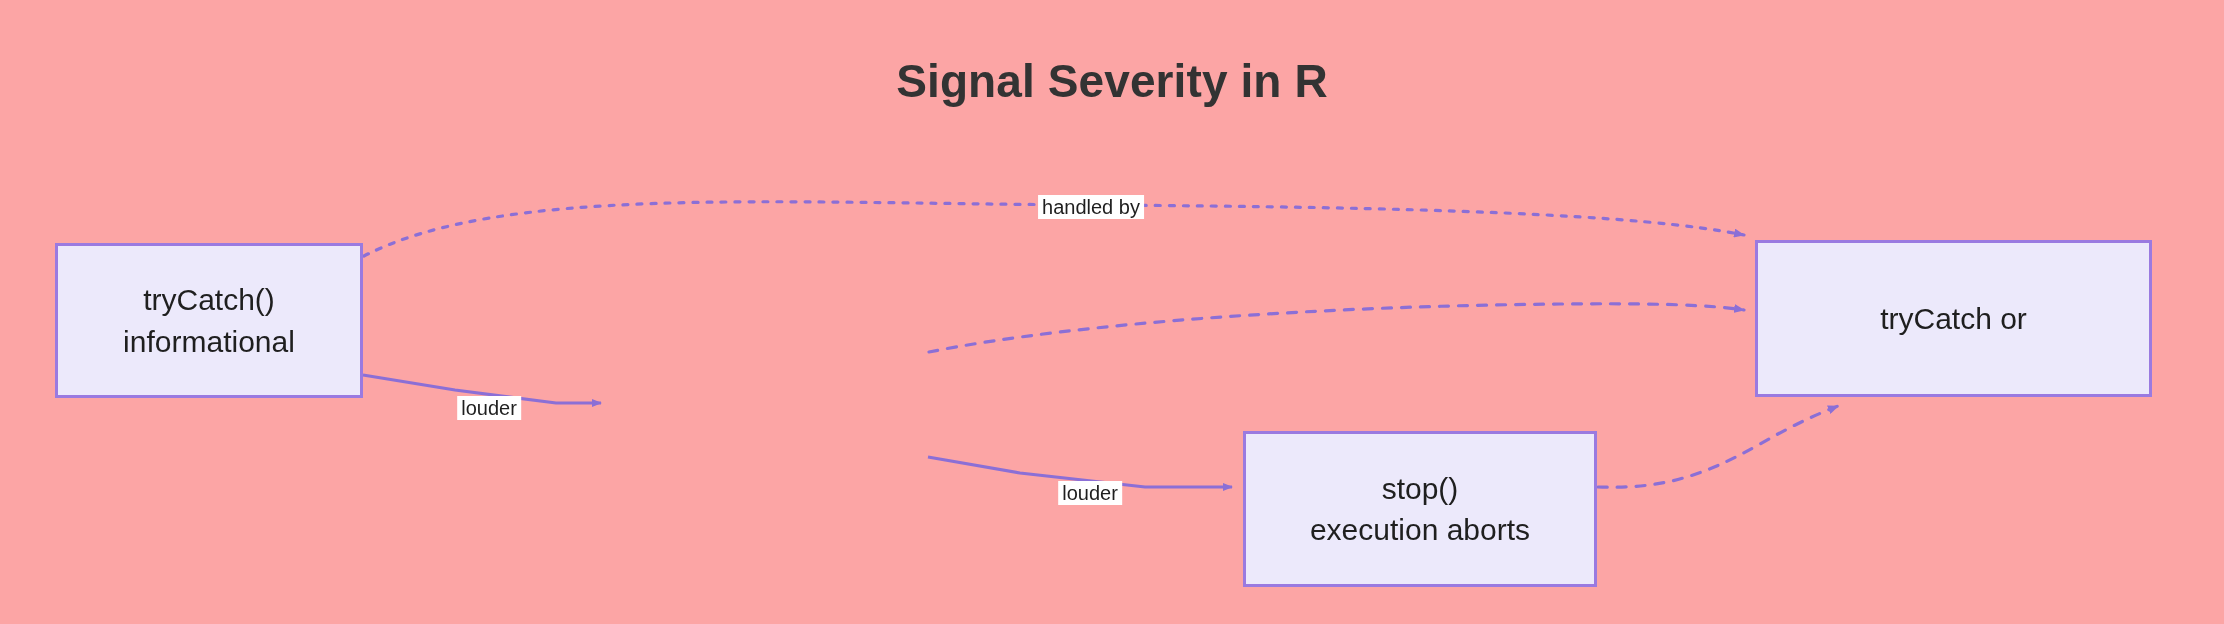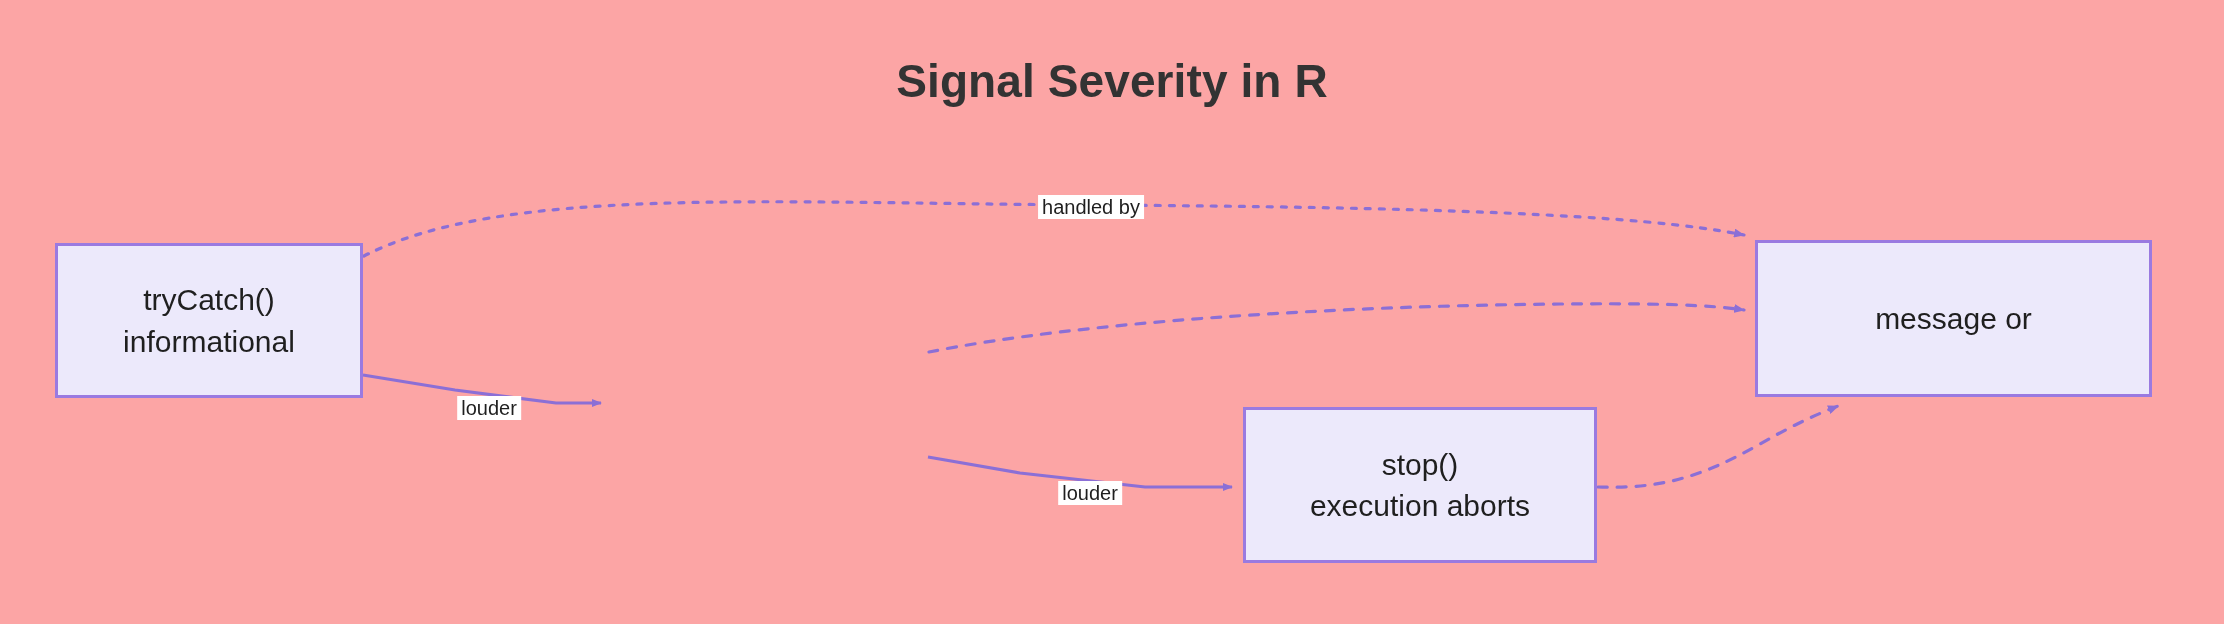--- a/index.html
+++ b/index.html
@@ -94,27 +94,27 @@
 
     <path d="M1598,487 C1660,489 1700,478 1760,444 C1800,421 1823,412 1838,406" fill="none" stroke="#8b6fd6" stroke-width="3.2" stroke-dasharray="9 10" stroke-linecap="round" marker-end="url(#arrow-dot)"></path>
   </svg>
 
   <div class="node" style="left:55px; top:243px; width:308px; height:155px;">
     <span class="node-line">tryCatch()</span>
     <span class="node-line">informational</span>
   </div>
 
 
-  <div class="node" style="left:1243px; top:407px; width:354px; height:156px;">
+  <div class="node" style="left:1243px; top:431px; width:354px; height:156px;">
     <span class="node-line">stop()</span>
     <span class="node-line">execution aborts</span>
   </div>
 
   <div class="node" style="left:1755px; top:240px; width:397px; height:157px;">
-    <span class="node-line">message or</span>
+    <span class="node-line">tryCatch or</span>
   </div>
 
   <div class="edge-label" style="left:489px; top:408px;">louder</div>
 
   <div class="edge-label" style="left:1090px; top:493px;">louder</div>
 
   <div class="edge-label" style="left:1091px; top:207px;">handled by</div>
 
 </div>
 

